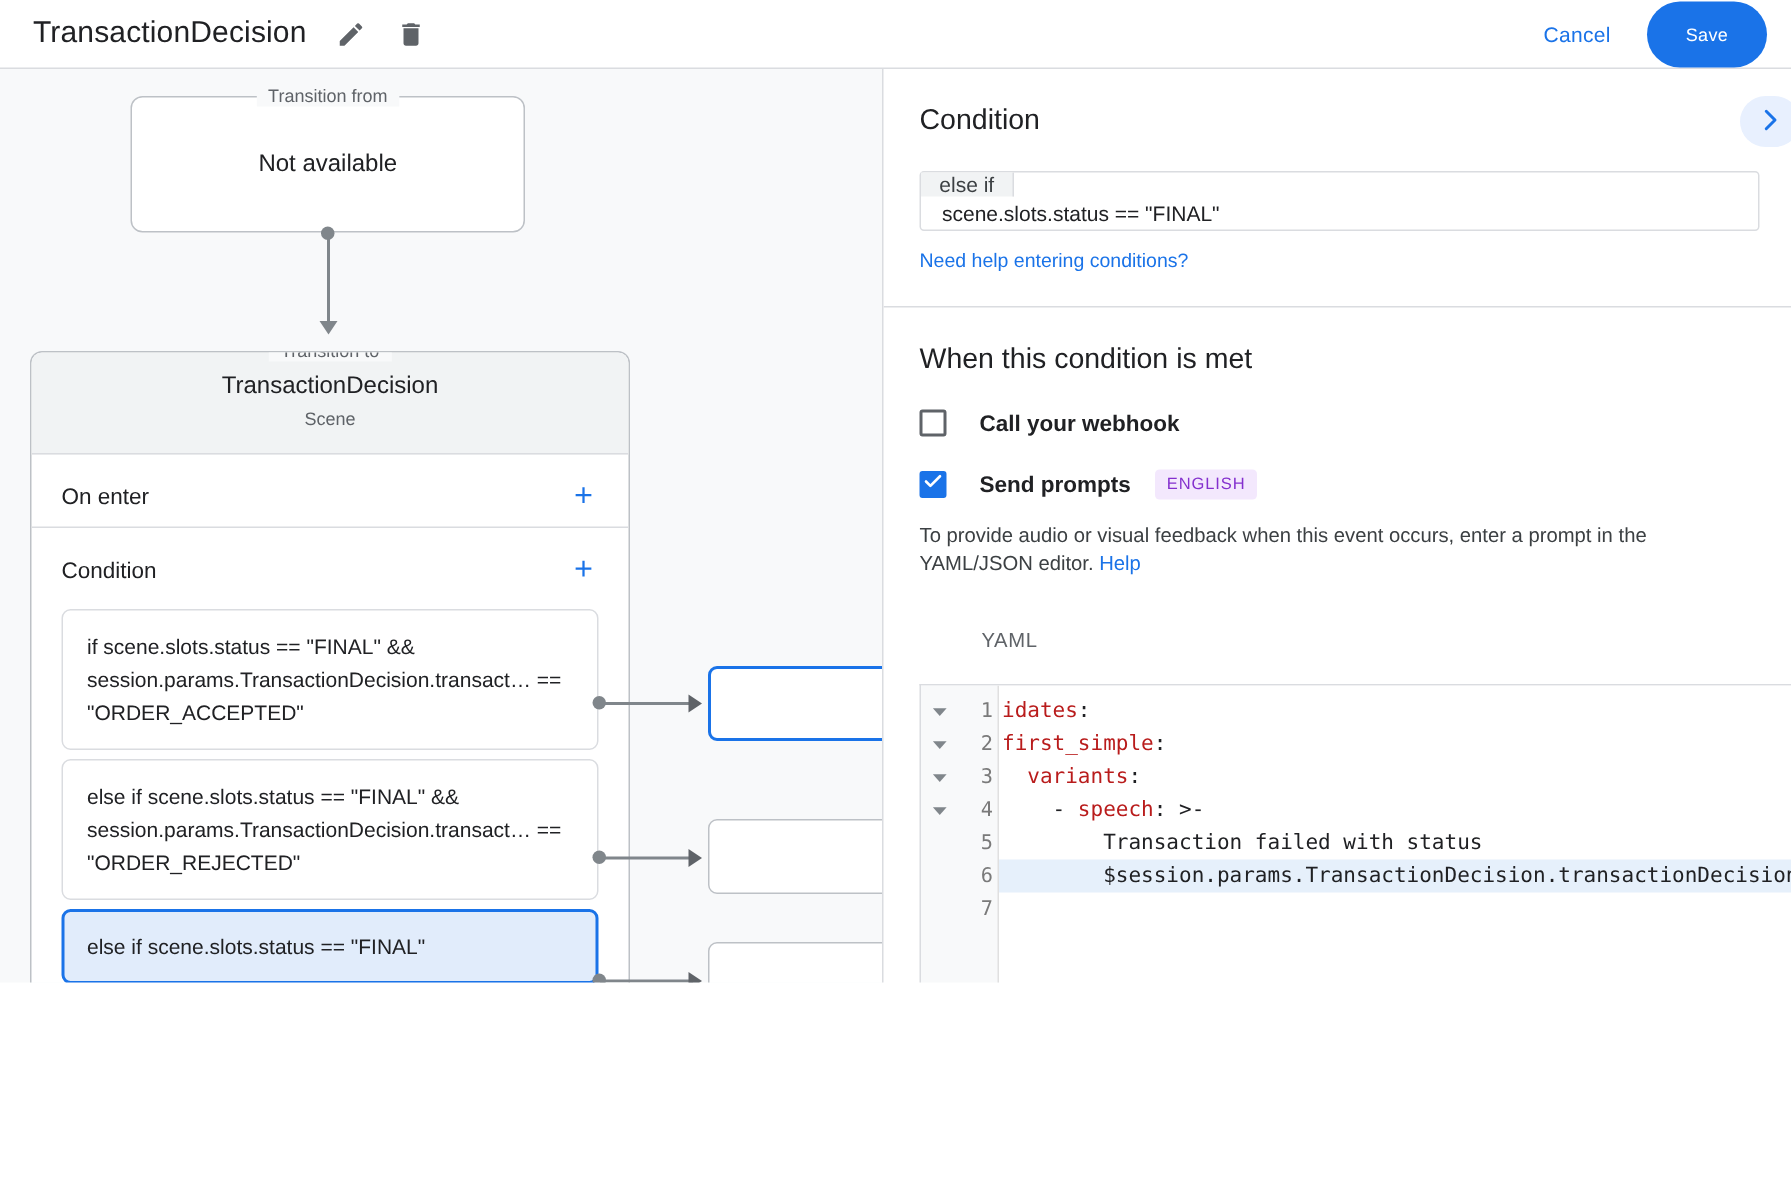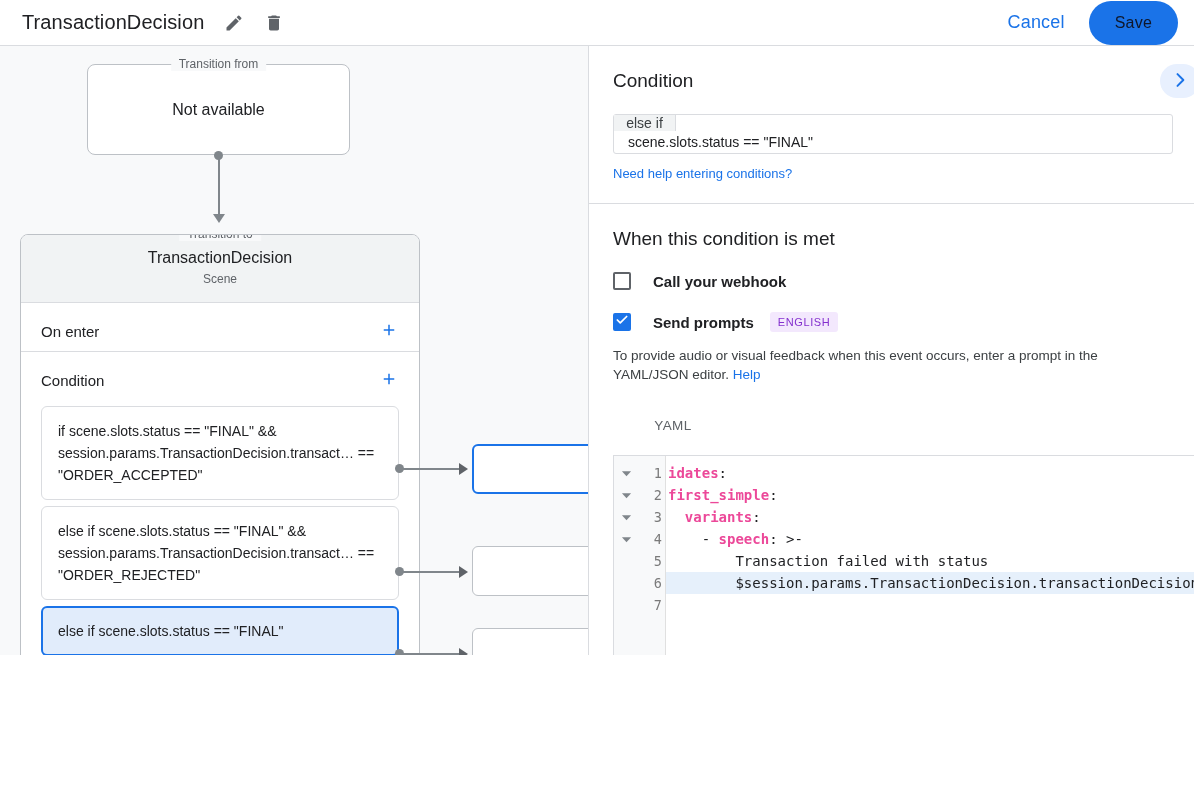--- a/index.html
+++ b/index.html
@@ -30,29 +30,29 @@
     width: 28px; height: 28px;
     display: flex; align-items: center; justify-content: center;
     border-radius: 50%; cursor: pointer; background: transparent;
     border: none; padding: 0;
   }
   .icon-btn svg { display: block; }
   .topbar-edit { margin-left: 16px; }
   .topbar-delete { margin-left: 12px; }
   .topbar-spacer { flex: 1 1 auto; }
   .btn-cancel {
-    font-size: 18px; color: #1a73e8; font-weight: 500;
+    font-size: 14px; color: #1a73e8; font-weight: 500;
     background: transparent; border: none; cursor: pointer;
     padding: 8px 10px; letter-spacing: 0.2px;
   }
   .btn-save {
     margin-left: 14px; margin-right: 16px;
-    background: #1a73e8; color: #0f172a;
+    background: #1a73e8; color: #ffffff;
     border: none; border-radius: 24px;
-    font-size: 16px; font-weight: 500; letter-spacing: 0.2px;
+    font-size: 12px; font-weight: 500; letter-spacing: 0.2px;
     padding: 0 26px; height: 44px;
     cursor: pointer;
     display: flex; align-items: center; justify-content: center;
   }
 
   
   .left-panel {
     position: absolute; left: 0; top: 46px;
     width: 588px; height: 756px;
     background: #f8f9fa;
@@ -286,21 +286,21 @@
   }
   .code-line {
     height: 22px; line-height: 22px;
     white-space: pre;
     font-family: "DejaVu Sans Mono", monospace;
     font-size: 14px;
     color: #202124;
     padding-left: 2px;
   }
   .code-line.hl { background: #e6f0fb; }
-  .tok-key { color: #ec4899; font-weight: bold; }
+  .tok-key { color: #b91c1c; }
   .tok-punct { color: #202124; }
 </style>
 </head>
 <body>
 
 <div id="app">
 
   <div class="topbar">
     <div class="topbar-title">TransactionDecision</div>
 

